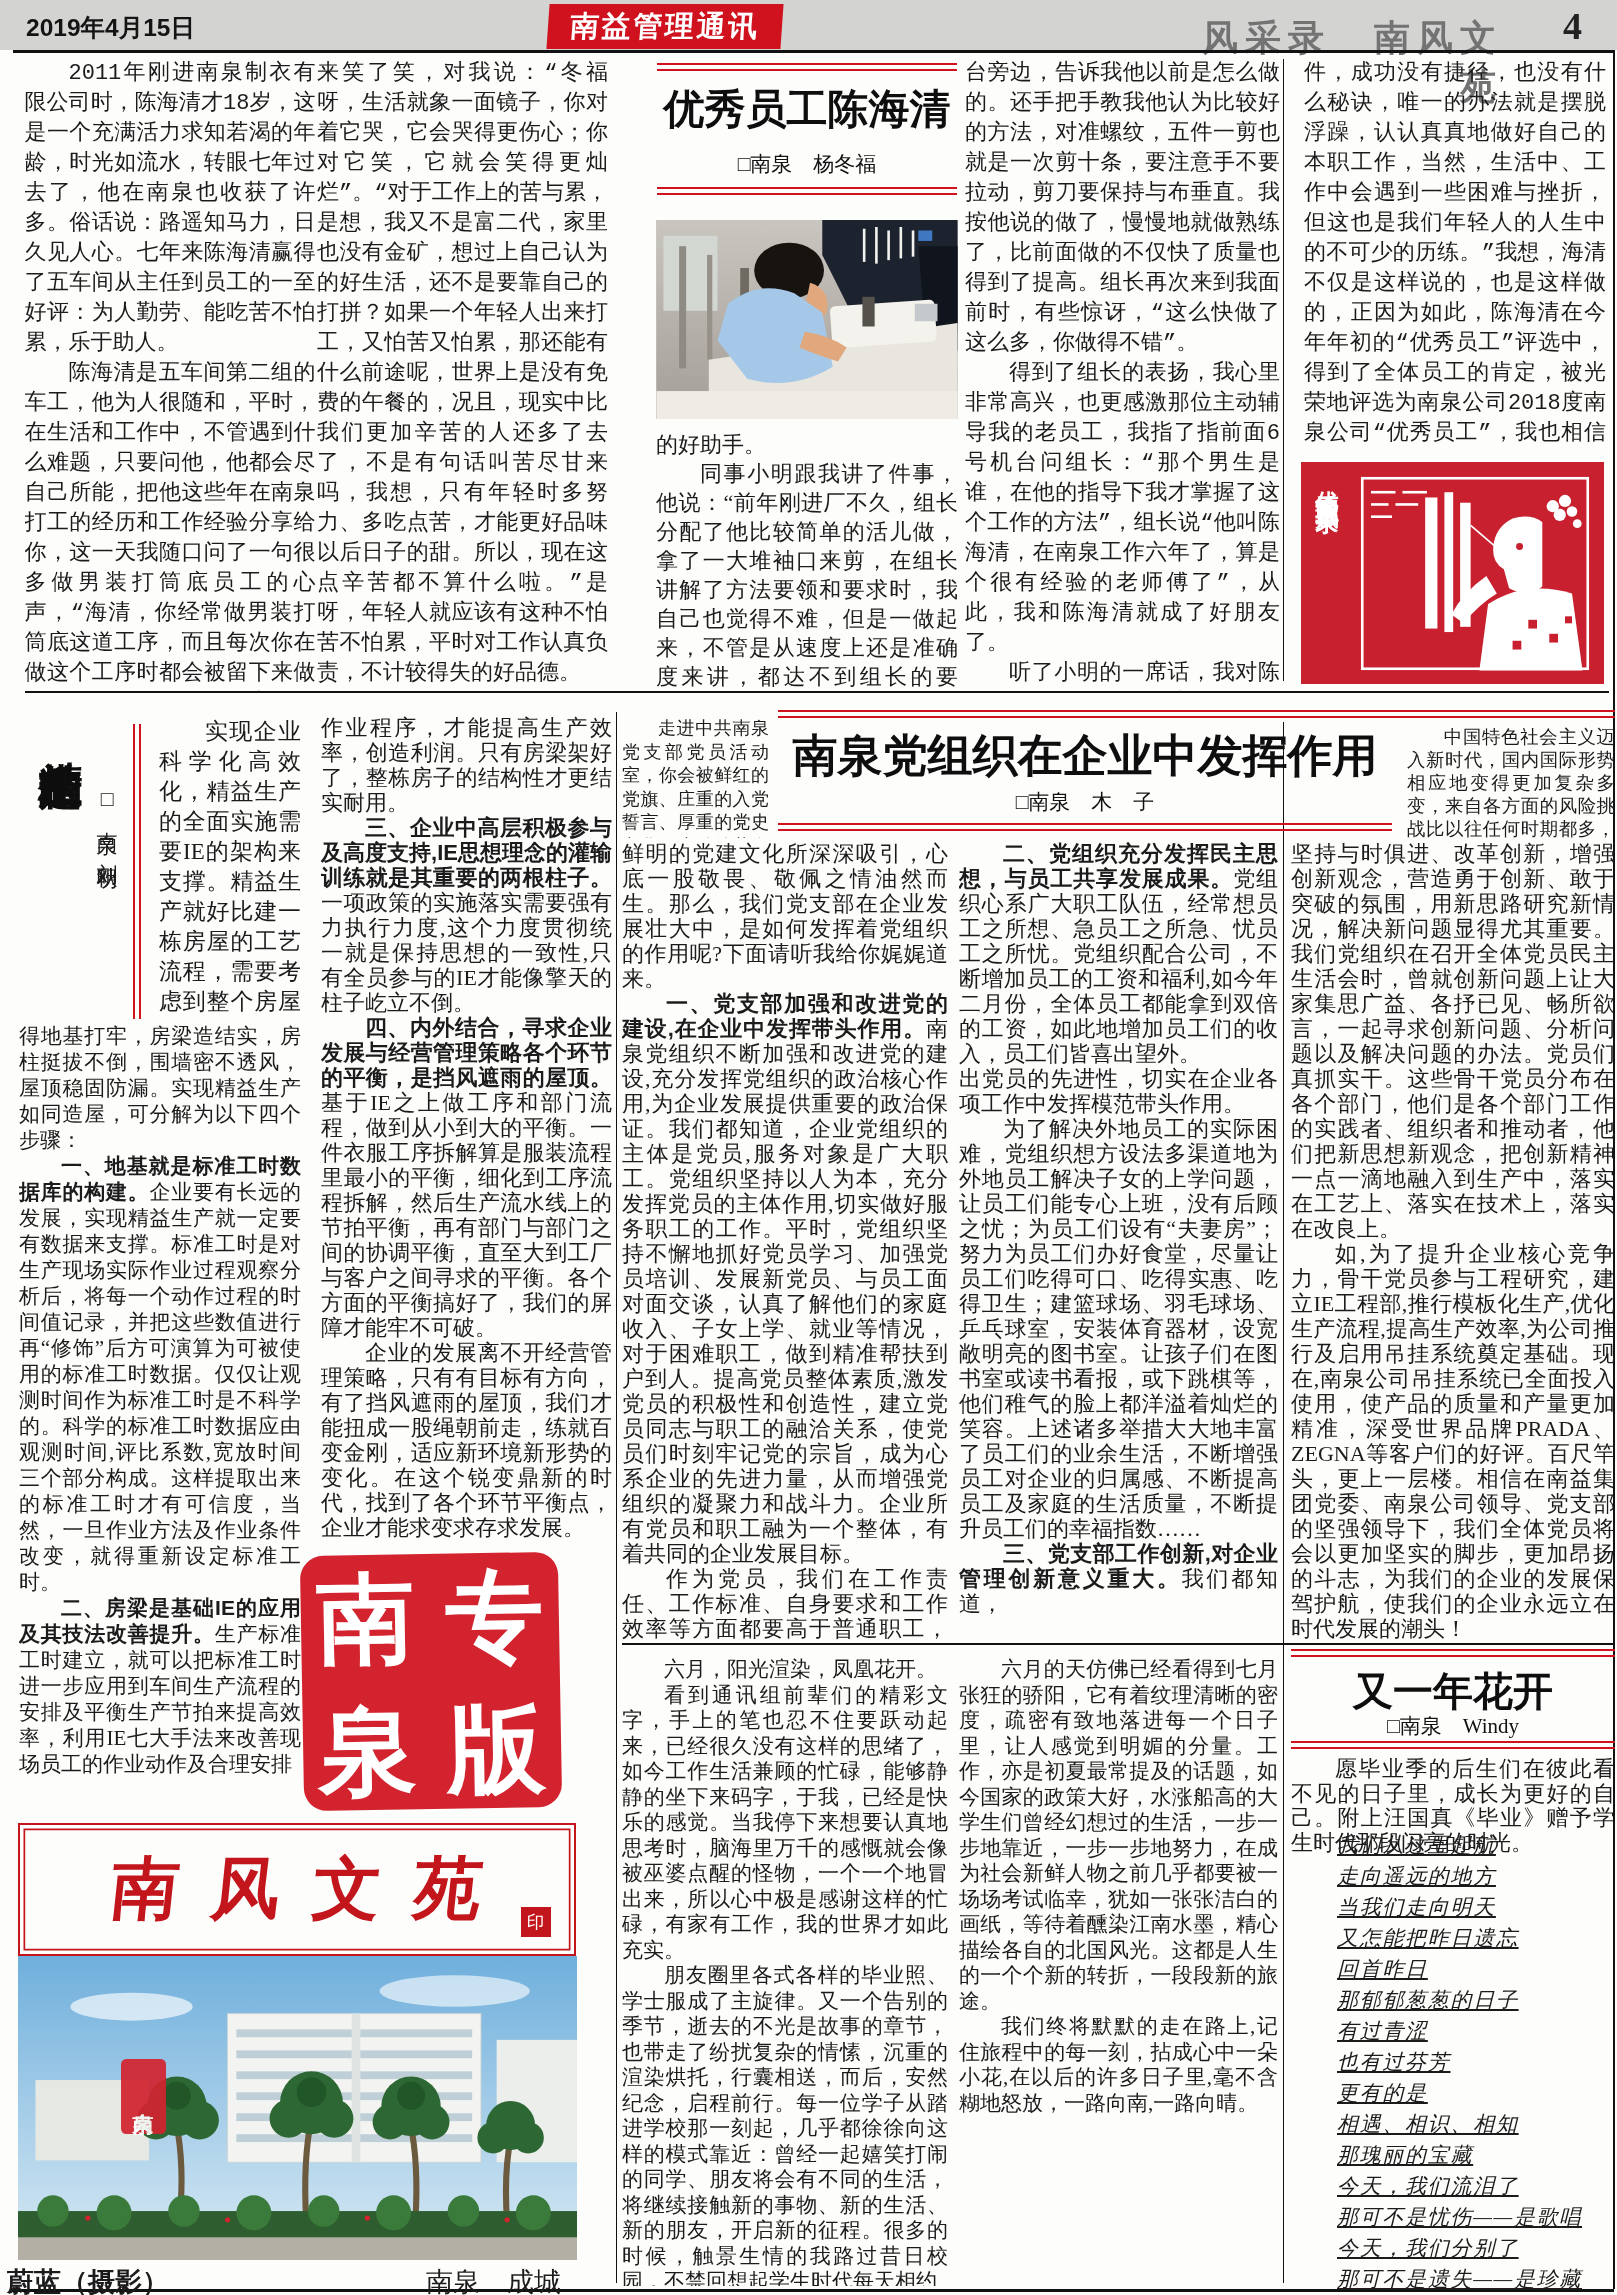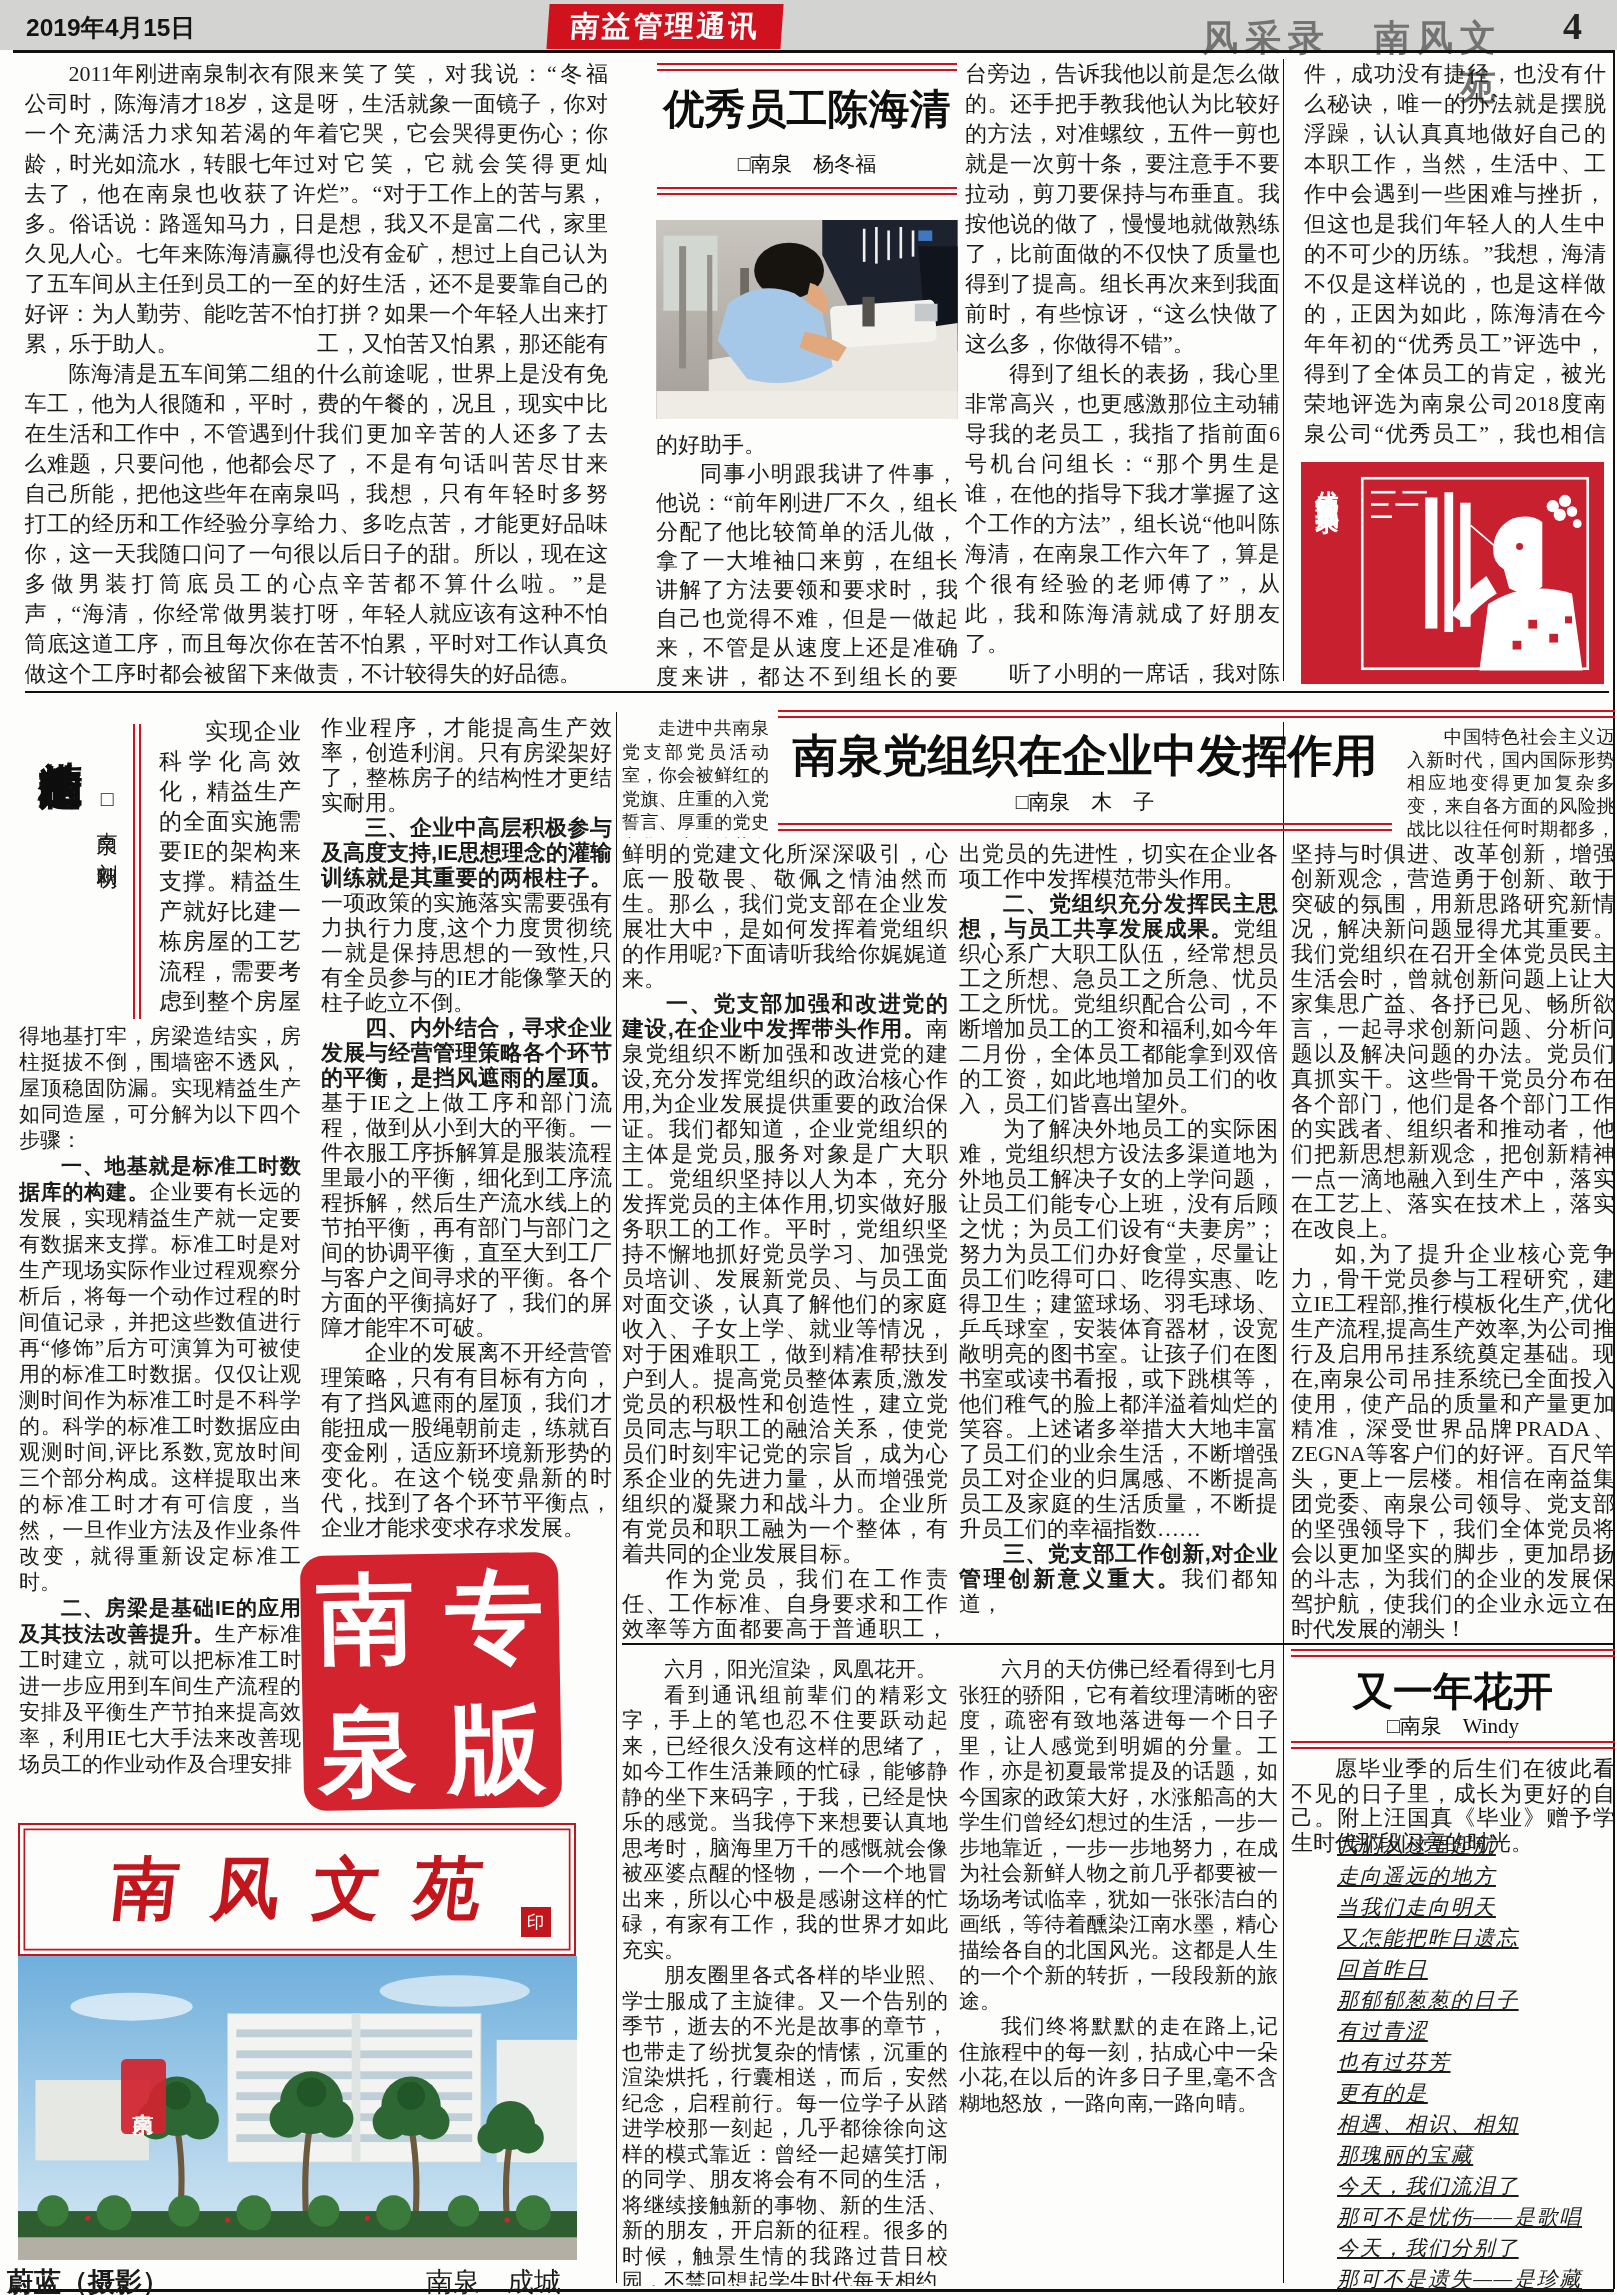--- a/index.html
+++ b/index.html
@@ -3,21 +3,21 @@
 <meta charset="utf-8">
 <style>
   html,body{margin:0;padding:0;}
   body{width:1617px;height:2295px;position:relative;background:#fdfdfc;
        font-family:"Liberation Serif",serif;color:#1b1b1b;overflow:hidden;}
   .abs{position:absolute;}
   .col{position:absolute;text-align:justify;overflow:hidden;color:#1b1b1b;}
   .para{margin:0;text-indent:2em;}
   .para.cont{text-indent:0;}
   .lead{font-family:"Liberation Sans",sans-serif;font-weight:700;}
-  .c25{font-size:22px;line-height:30px;}
+  .c25{font-size:22px;line-height:30px;font-family:Liberation Mono, monospace;}
   .c25b{font-size:22px;line-height:29px;}
   .c24d{font-size:22px;line-height:25px;}
   .c24e{font-size:21px;line-height:25.5px;}
   .c26{font-size:23px;line-height:30px;}
   .c24f{font-size:21px;line-height:26px;}
   .c20{font-size:18px;line-height:23.6px;}
   .c21{font-size:18.4px;line-height:23px;}
   .drule{height:3.5px;border-top:2.6px solid #d0121f;border-bottom:2.6px solid #d0121f;}
   .vrule{width:3.5px;border-left:2.6px solid #d0121f;border-right:2.6px solid #d0121f;}
   .blkline{background:#111;}
@@ -210,22 +210,22 @@
 <div class="abs art-title" style="left:778px;top:726px;width:614px;font-size:45px;">南泉党组织在企业中发挥作用</div>
 <div class="abs byline" style="left:778px;top:788px;width:614px;">□南泉　木　子</div>
 <div class="abs drule" style="left:778px;top:823px;width:614px;"></div>
 
 <div class="col c24d" style="left:622px;top:841px;width:326px;height:799px;">
     <p class="para cont">鲜明的党建文化所深深吸引，心底一股敬畏、敬佩之情油然而生。那么，我们党支部在企业发展壮大中，是如何发挥着党组织的作用呢?下面请听我给你娓娓道来。</p>
     <p class="para"><b class="lead">一、党支部加强和改进党的建设,在企业中发挥带头作用。</b>南泉党组织不断加强和改进党的建设,充分发挥党组织的政治核心作用,为企业发展提供重要的政治保证。我们都知道，企业党组织的主体是党员,服务对象是广大职工。党组织坚持以人为本，充分发挥党员的主体作用,切实做好服务职工的工作。平时，党组织坚持不懈地抓好党员学习、加强党员培训、发展新党员、与员工面对面交谈，认真了解他们的家庭收入、子女上学、就业等情况，对于困难职工，做到精准帮扶到户到人。提高党员整体素质,激发党员的积极性和创造性，建立党员同志与职工的融洽关系，使党员们时刻牢记党的宗旨，成为心系企业的先进力量，从而增强党组织的凝聚力和战斗力。企业所有党员和职工融为一个整体，有着共同的企业发展目标。</p>
     <p class="para">作为党员，我们在工作责任、工作标准、自身要求和工作效率等方面都要高于普通职工，切实体现</p>
   </div>
 <div class="col c24d" style="left:959px;top:841px;width:319px;height:799px;">
+    <p class="para"><b class="lead">二、党组织充分发挥民主思想，与员工共享发展成果。</b>党组织心系广大职工队伍，经常想员工之所想、急员工之所急、忧员工之所忧。党组织配合公司，不断增加员工的工资和福利,如今年二月份，全体员工都能拿到双倍的工资，如此地增加员工们的收入，员工们皆喜出望外。</p>
     <p class="para cont">出党员的先进性，切实在企业各项工作中发挥模范带头作用。</p>
-    <p class="para"><b class="lead">二、党组织充分发挥民主思想，与员工共享发展成果。</b>党组织心系广大职工队伍，经常想员工之所想、急员工之所急、忧员工之所忧。党组织配合公司，不断增加员工的工资和福利,如今年二月份，全体员工都能拿到双倍的工资，如此地增加员工们的收入，员工们皆喜出望外。</p>
     <p class="para">为了解决外地员工的实际困难，党组织想方设法多渠道地为外地员工解决子女的上学问题，让员工们能专心上班，没有后顾之忧；为员工们设有“夫妻房”；努力为员工们办好食堂，尽量让员工们吃得可口、吃得实惠、吃得卫生；建篮球场、羽毛球场、乒乓球室，安装体育器材，设宽敞明亮的图书室。让孩子们在图书室或读书看报，或下跳棋等，他们稚气的脸上都洋溢着灿烂的笑容。上述诸多举措大大地丰富了员工们的业余生活，不断增强员工对企业的归属感、不断提高员工及家庭的生活质量，不断提升员工们的幸福指数……</p>
     <p class="para"><b class="lead">三、党支部工作创新,对企业管理创新意义重大。</b>我们都知道，</p>
   </div>
 <div class="col c21" style="left:1407px;top:726px;width:208px;height:114px;">
     <p class="para">中国特色社会主义迈入新时代，国内国际形势相应地变得更加复杂多变，来自各方面的风险挑战比以往任何时期都多，所以</p>
   </div>
 <div class="col c24d" style="left:1291px;top:841px;width:324px;height:799px;">
     <p class="para cont">坚持与时俱进、改革创新，增强创新观念，营造勇于创新、敢于突破的氛围，用新思路研究新情况，解决新问题显得尤其重要。我们党组织在召开全体党员民主生活会时，曾就创新问题上让大家集思广益、各抒已见、畅所欲言，一起寻求创新问题、分析问题以及解决问题的办法。党员们真抓实干。这些骨干党员分布在各个部门，他们是各个部门工作的实践者、组织者和推动者，他们把新思想新观念，把创新精神一点一滴地融入到生产中，落实在工艺上、落实在技术上，落实在改良上。</p>
     <p class="para">如,为了提升企业核心竞争力，骨干党员参与工程研究，建立IE工程部,推行模板化生产,优化生产流程,提高生产效率,为公司推行及启用吊挂系统奠定基础。现在,南泉公司吊挂系统已全面投入使用，使产品的质量和产量更加精准，深受世界品牌PRADA、ZEGNA等客户们的好评。百尺竿头，更上一层楼。相信在南益集团党委、南泉公司领导、党支部的坚强领导下，我们全体党员将会以更加坚实的脚步，更加昂扬的斗志，为我们的企业的发展保驾护航，使我们的企业永远立在时代发展的潮头！</p>
   </div>

